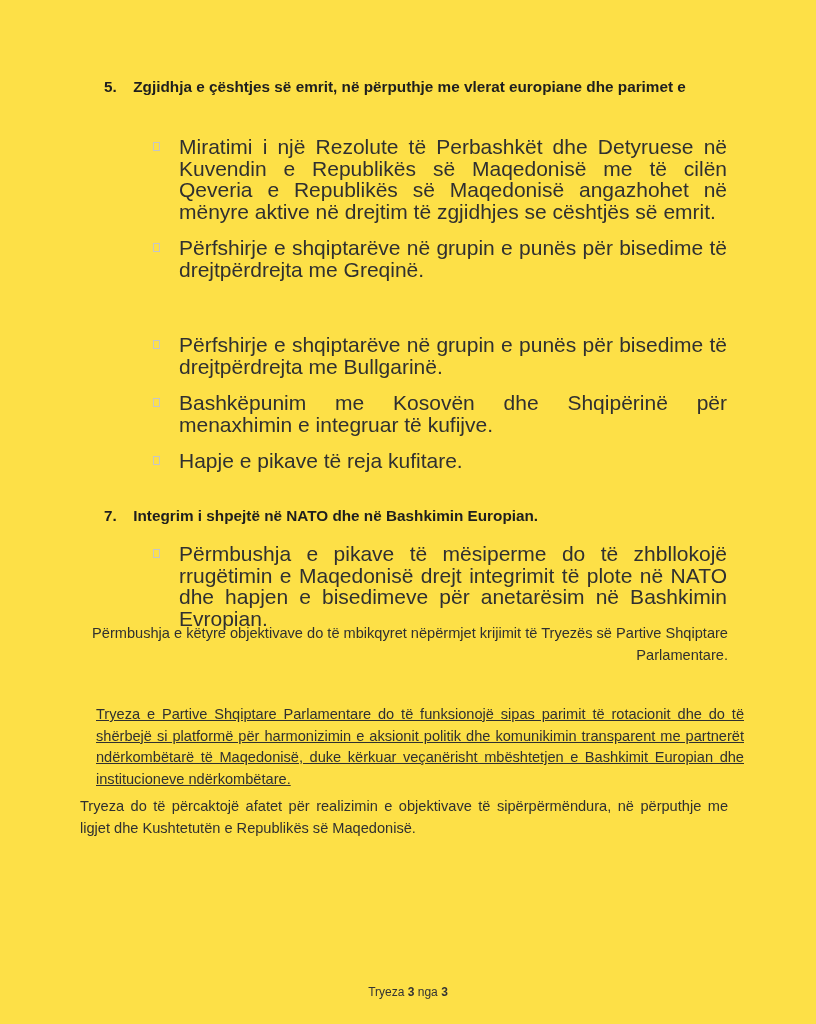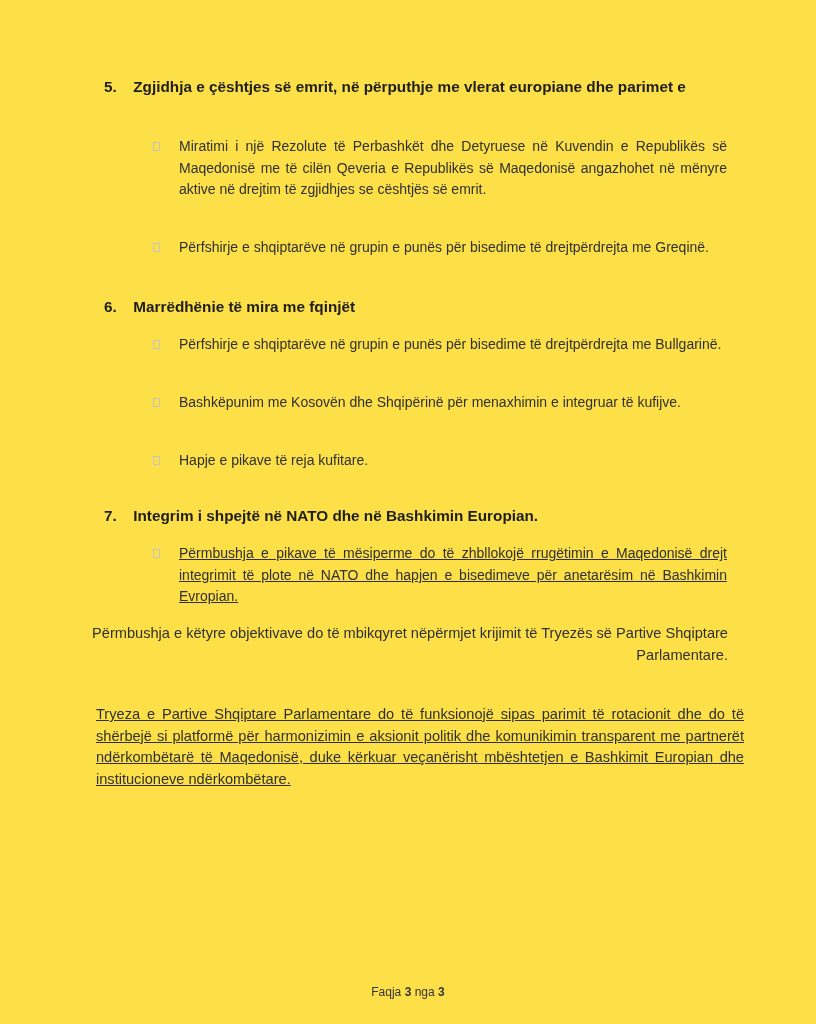--- a/index.html
+++ b/index.html
@@ -35,21 +35,21 @@
       width: 25px;
     }
     .heading .cont {
       display: block;
       padding-left: 39px;
     }
     .bullet-item {
       position: absolute;
       left: 153px;
       width: 574px;
-      font-size: 14px;
+      font-size: 21px;
       line-height: 21.5px;
       color: #303030;
     }
     .bullet-item .box {
       position: absolute;
       left: 0;
       top: 6px;
       width: 7px;
       height: 9px;
       border: 1px solid #c6c6c6;
@@ -96,24 +96,20 @@
   <div class="bullet-item" style="top:136px;">
     <span class="box"></span>
     <span class="text last-left">Miratimi i një Rezolute të Perbashkët dhe Detyruese në Kuvendin e Republikës së Maqedonisë me të cilën Qeveria e Republikës së Maqedonisë angazhohet në mënyre aktive në drejtim të zgjidhjes se cështjës së emrit.</span>
   </div>
 
   <div class="bullet-item" style="top:237px;">
     <span class="box"></span>
     <span class="text last-left">Përfshirje e shqiptarëve në grupin e punës për bisedime të drejtpërdrejta me Greqinë.</span>
   </div>
 
-  <div class="heading" style="top:297px;">
-    <span class="num">6.</span>
-    <span>Marrëdhënie të mira me fqinjët</span>
-  </div>
 
   <div class="bullet-item" style="top:334px;">
     <span class="box"></span>
     <span class="text last-left">Përfshirje e shqiptarëve në grupin e punës për bisedime të drejtpërdrejta me Bullgarinë.</span>
   </div>
 
   <div class="bullet-item" style="top:392px;">
     <span class="box"></span>
     <span class="text last-left">Bashkëpunim me Kosovën dhe Shqipërinë për menaxhimin e integruar të kufijve.</span>
   </div>
@@ -121,30 +117,31 @@
   <div class="bullet-item" style="top:450px;">
     <span class="box"></span>
     <span class="text last-left">Hapje e pikave të reja kufitare.</span>
   </div>
 
   <div class="heading" style="top:506px;">
     <span class="num">7.</span>
     <span>Integrim i shpejtë në NATO dhe në Bashkimin Europian.</span>
   </div>
 
-  <div class="bullet-item" style="top:543px;text-decoration:underline;">
+  <div class="bullet-item" style="top:543px;">
     <span class="box"></span>
     <span class="text last-left">Përmbushja e pikave të mësiperme do të zhbllokojë rrugëtimin e Maqedonisë drejt integrimit të plote në NATO dhe hapjen e bisedimeve për anetarësim në Bashkimin Evropian.</span>
   </div>
 
   <p class="para" style="top:623px; margin:0; text-align:right;">Përmbushja e këtyre objektivave do të mbikqyret nëpërmjet krijimit të Tryezës së Partive Shqiptare Parlamentare.</p>
 
   <p class="para" style="top:688px; margin:16px; text-align-last:left;text-decoration:underline;">Tryeza e Partive Shqiptare Parlamentare do të funksionojë sipas parimit të rotacionit dhe do të shërbejë si platformë për harmonizimin e aksionit politik dhe komunikimin transparent me partnerët ndërkombëtarë të Maqedonisë, duke kërkuar veçanërisht mbështetjen e Bashkimit Europian dhe institucioneve ndërkombëtare.</p>
 
+  <p class="para" style="top:796px; margin:0; text-align-last:left;">Tryeza do të përcaktojë afatet për realizimin e objektivave të sipërpërmëndura, në përputhje me ligjet dhe Kushtetutën e Republikës së Maqedonisë.</p>
 
   <div class="footer">
-    <span>Faqja</span>
+    <span>Tryeza</span>
     <b>3</b>
     <span>nga</span>
     <b>3</b>
   </div>
 
 </div>
 
 </body></html>

